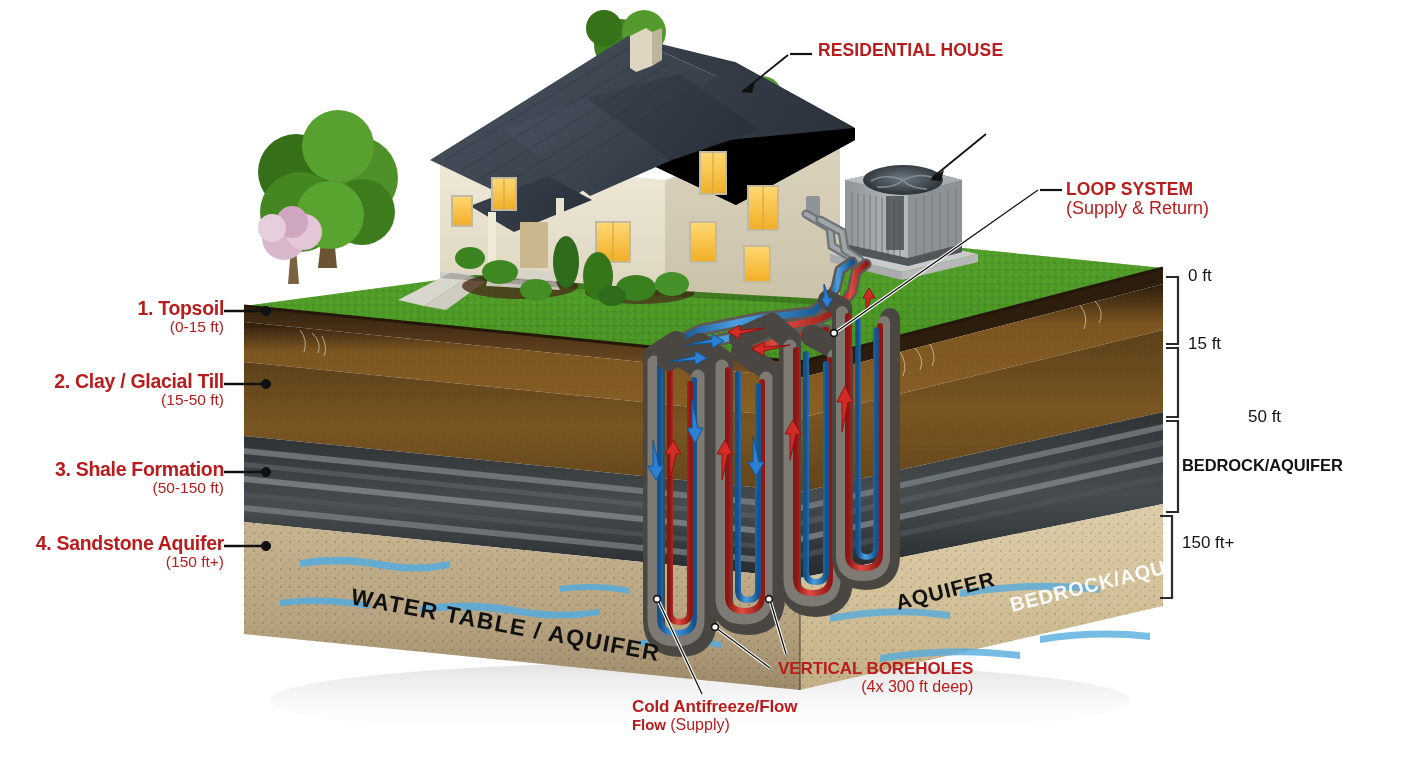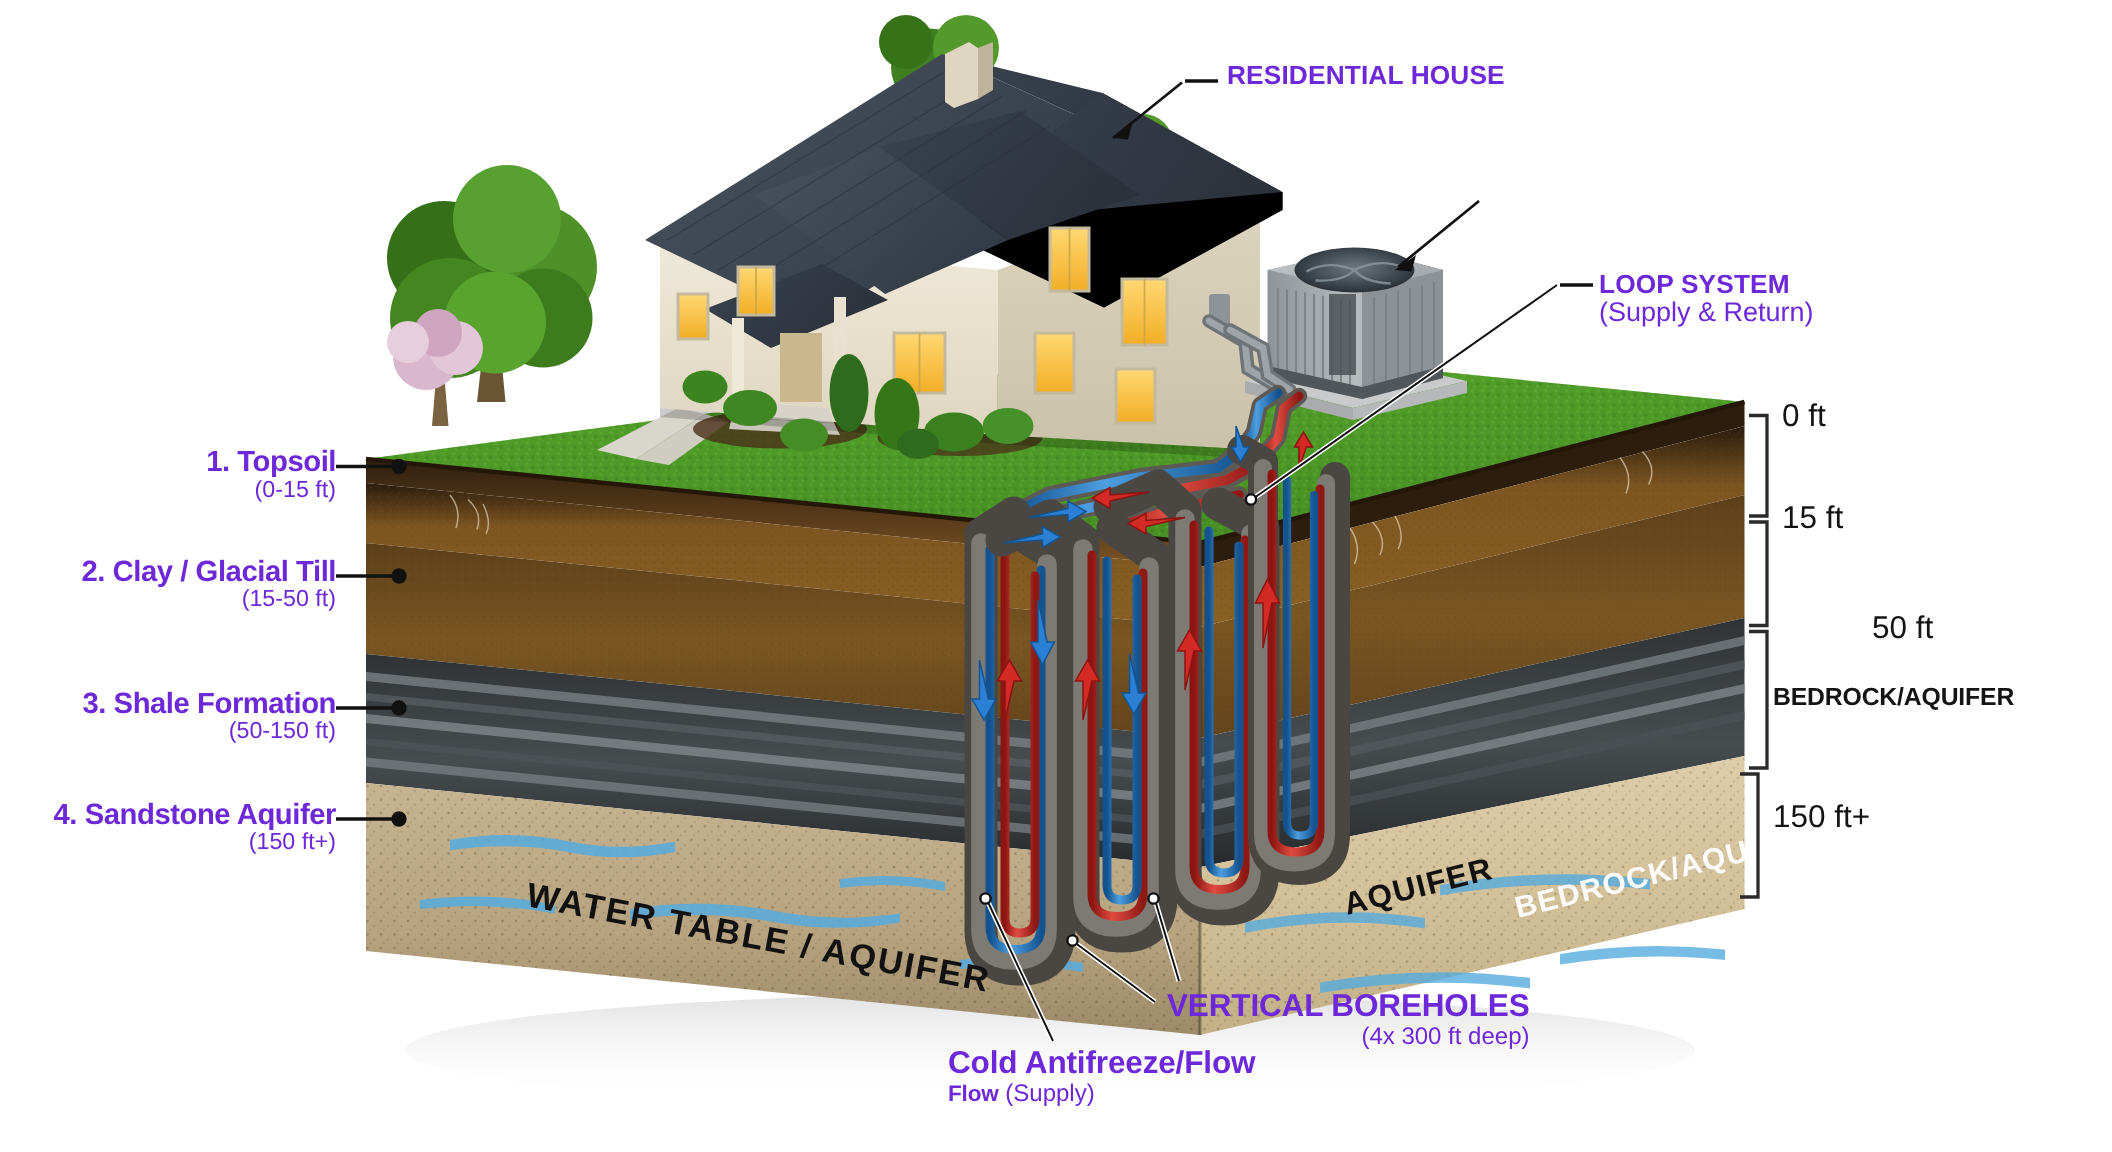--- a/index.html
+++ b/index.html
@@ -6,34 +6,34 @@
   html,body{margin:0;padding:0;}
   body{
     width:1408px;height:768px;
     background:#ffffff;
     font-family:"Liberation Sans",sans-serif;
     overflow:hidden;
     position:relative;
   }
   #stage{position:absolute;inset:0;width:1408px;height:768px;}
   #artwork{position:absolute;inset:0;width:1408px;height:768px;}
-  .lbl{position:absolute;color:#6d28d9;line-height:1.08;}
+  .lbl{position:absolute;color:#b91c1c;line-height:1.08;}
   .lbl .hd{font-weight:bold;letter-spacing:-0.2px;}
   .lbl .sub{font-weight:normal;}
   .cap-right{text-align:left;}
   .cap-left{text-align:right;}
 
   
   .strata .hd{font-size:19.5px;font-weight:bold;letter-spacing:-0.3px;}
   .strata .sub{font-size:15.5px;}
   .callout .hd{font-size:17.5px;font-weight:bold;letter-spacing:0.1px;}
   .callout .sub{font-size:18px;}
-  .depth{font-size:21px;color:#141414;}
+  .depth{font-size:17px;color:#141414;}
   .depth.bold{font-weight:bold;font-size:16.5px;letter-spacing:-0.1px;}
-  .botlbl .hd{font-size:21px;font-weight:bold;letter-spacing:-0.1px;}
+  .botlbl .hd{font-size:17px;font-weight:bold;letter-spacing:-0.1px;}
   .botlbl .sub{font-size:16px;}
 </style>
 </head>
 <body>
 
 <div id="stage">
 
   <svg id="artwork" viewBox="0 0 1408 768">
     <defs>
 

